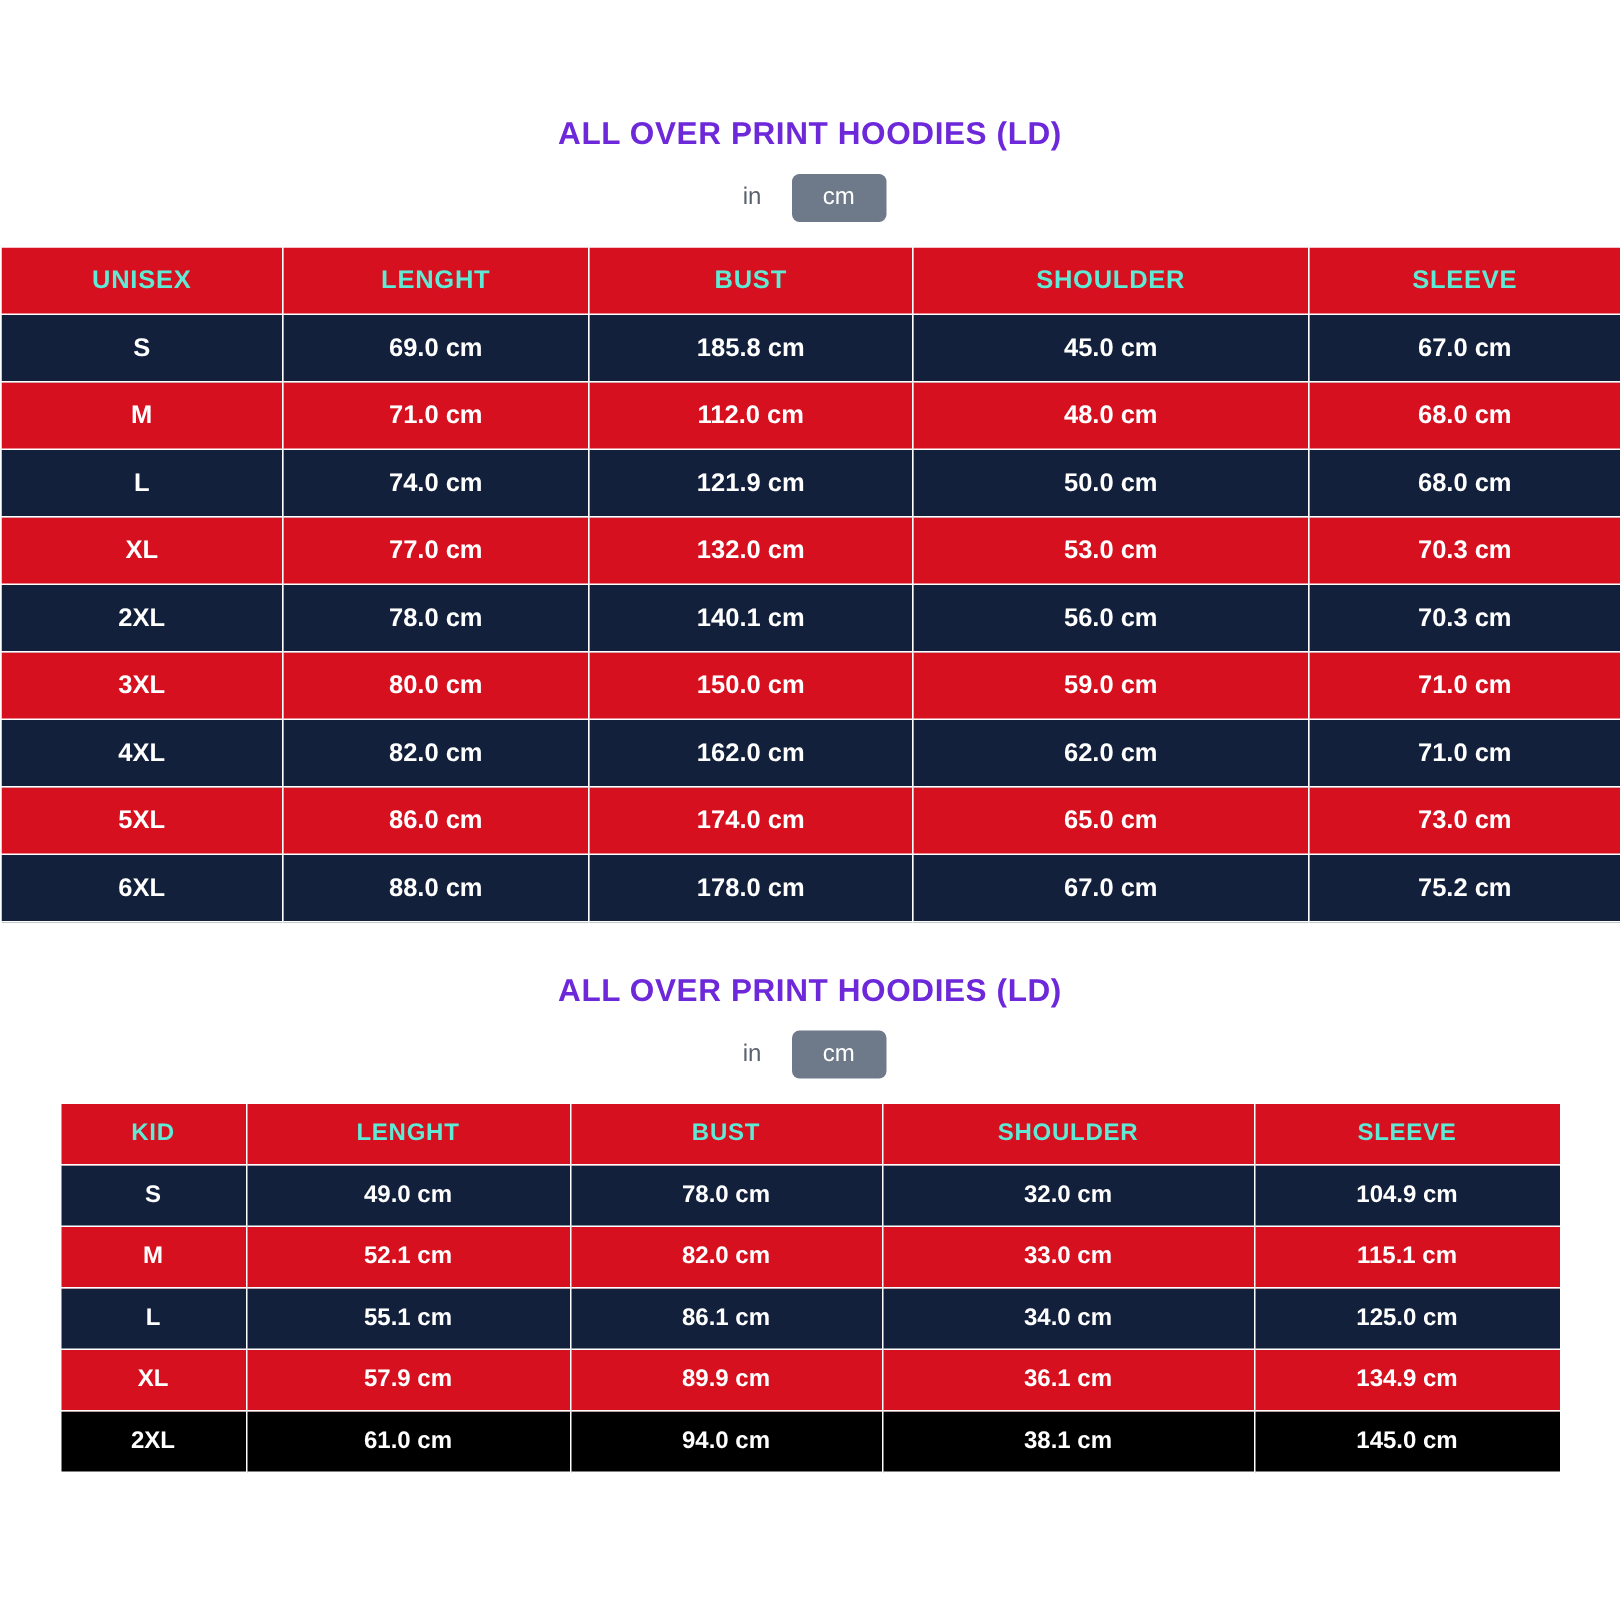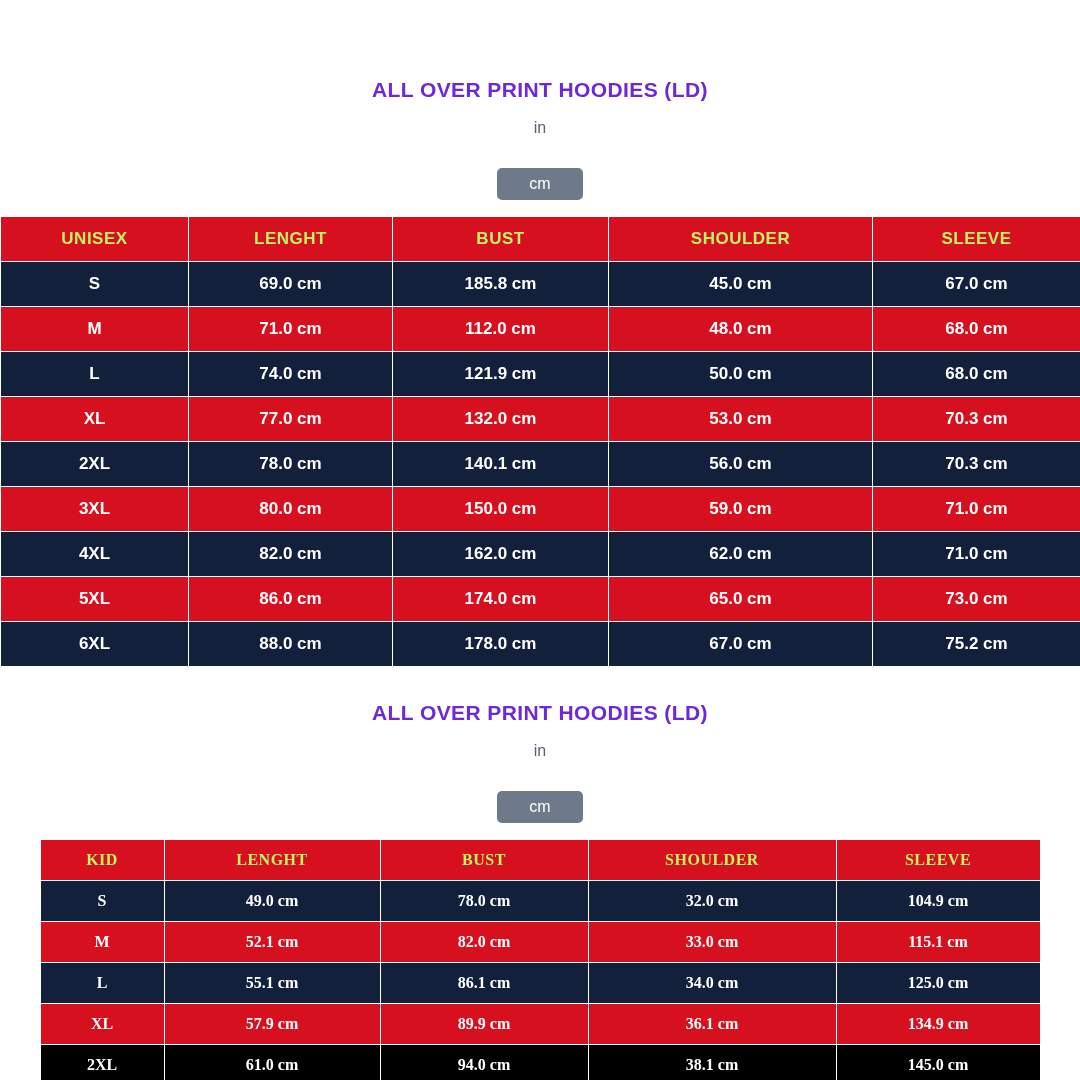--- a/index.html
+++ b/index.html
@@ -29,36 +29,35 @@
     font-weight: bold;
     letter-spacing: 0.4px;
     color: #6d28d9;
     padding-top: 4px;
   }
 
   .unit-toggle {
     display: flex;
     justify-content: center;
     align-items: center;
-    gap: 28px;
+    gap: 14px;
     margin-top: 14px;
     margin-bottom: 16px;
-    flex-direction: column;
   }
   .unit-option {
     font-size: 16px;
     color: #5a6170;
     padding: 4px 6px;
     line-height: 1;
   }
   .unit-option.active {
     background: #6e7a8a;
     color: #ffffff;
     border-radius: 5px;
-    padding: 8px 32px;
+    padding: 8px 21px;
     font-size: 16px;
   }
 
   table.size-table {
     border-collapse: collapse;
     table-layout: fixed;
   }
   table.size-table td, table.size-table th {
     text-align: center;
     vertical-align: middle;
@@ -71,33 +70,33 @@
   .t-unisex { width: 1080px; margin: 0; }
   .t-unisex col.c0 { width: 188px; }
   .t-unisex col.c1 { width: 204px; }
   .t-unisex col.c2 { width: 216px; }
   .t-unisex col.c3 { width: 264px; }
   .t-unisex col.c4 { width: 208px; }
   .t-unisex th { height: 44px; font-size: 17px; letter-spacing: 0.5px; }
   .t-unisex td { height: 44px; font-size: 17px; }
 
   
-  .t-kid { width: 1000px; margin: 0 auto; font-family: Liberation Serif, serif; }
+  .t-kid { width: 1000px; margin: 0 auto; }
   .t-kid col.k0 { width: 124px; }
   .t-kid col.k1 { width: 216px; }
   .t-kid col.k2 { width: 208px; }
   .t-kid col.k3 { width: 248px; }
   .t-kid col.k4 { width: 204px; }
   .t-kid th { height: 40px; font-size: 16px; letter-spacing: 0.5px; }
   .t-kid td { height: 40px; font-size: 16px; }
 
   .row-red    { background: #d7101f; color: #ffffff; }
   .row-navy   { background: #12203c; color: #ffffff; }
   .row-black  { background: #000000; color: #ffffff; }
-  .head-red   { background: #d7101f; color: #bef264; }
+  .head-red   { background: #d7101f; color: #5eead4; }
 
   .spacer-1 { height: 30px; }
   .top-pad { height: 74px; }
 </style>
 </head>
 <body>
 
 <div class="page">
 
   <div class="top-pad"></div>

